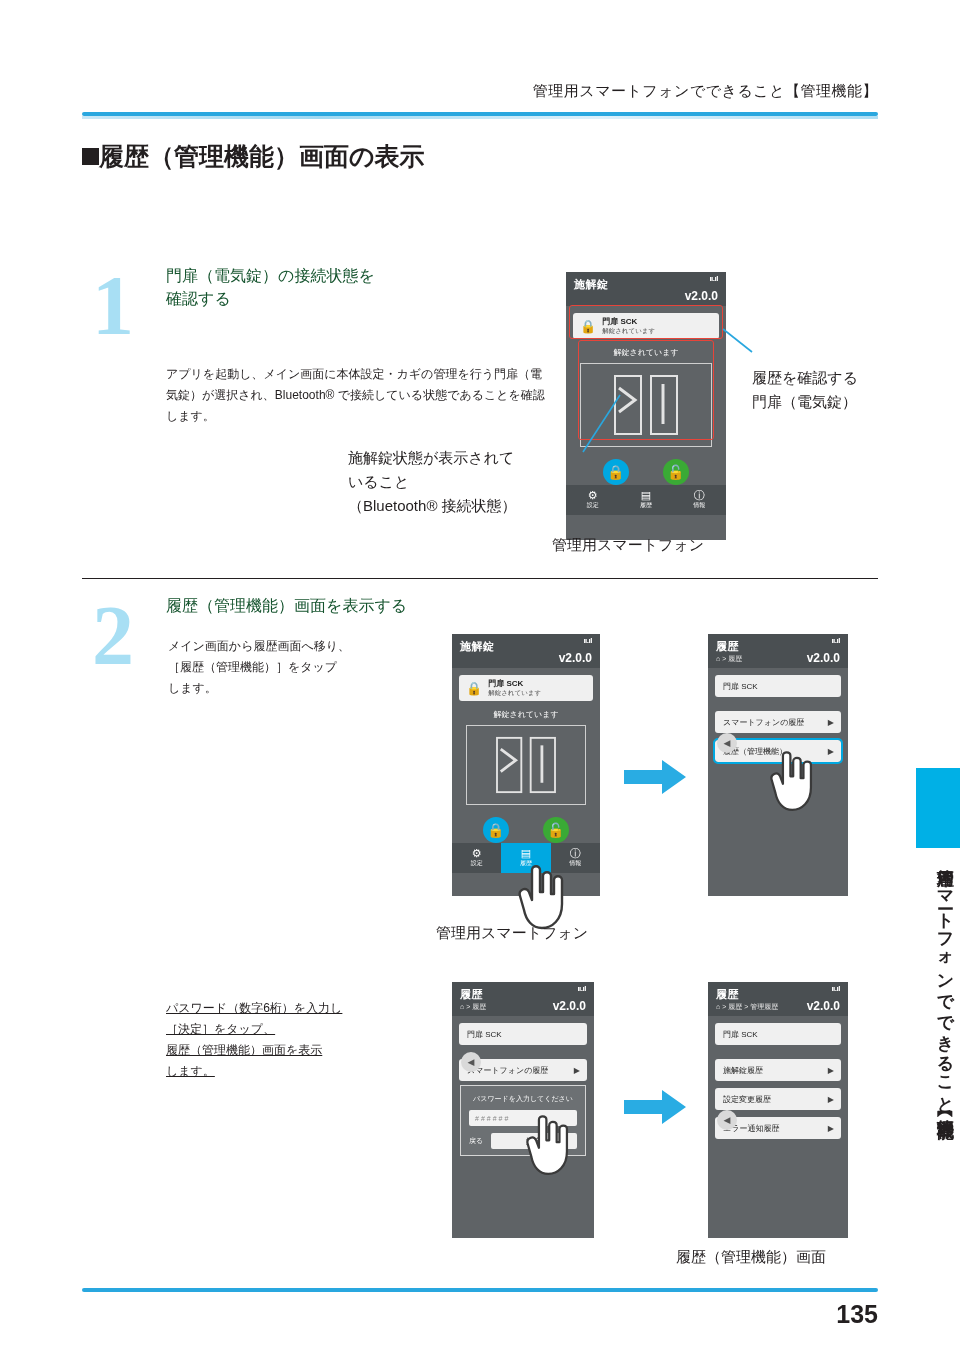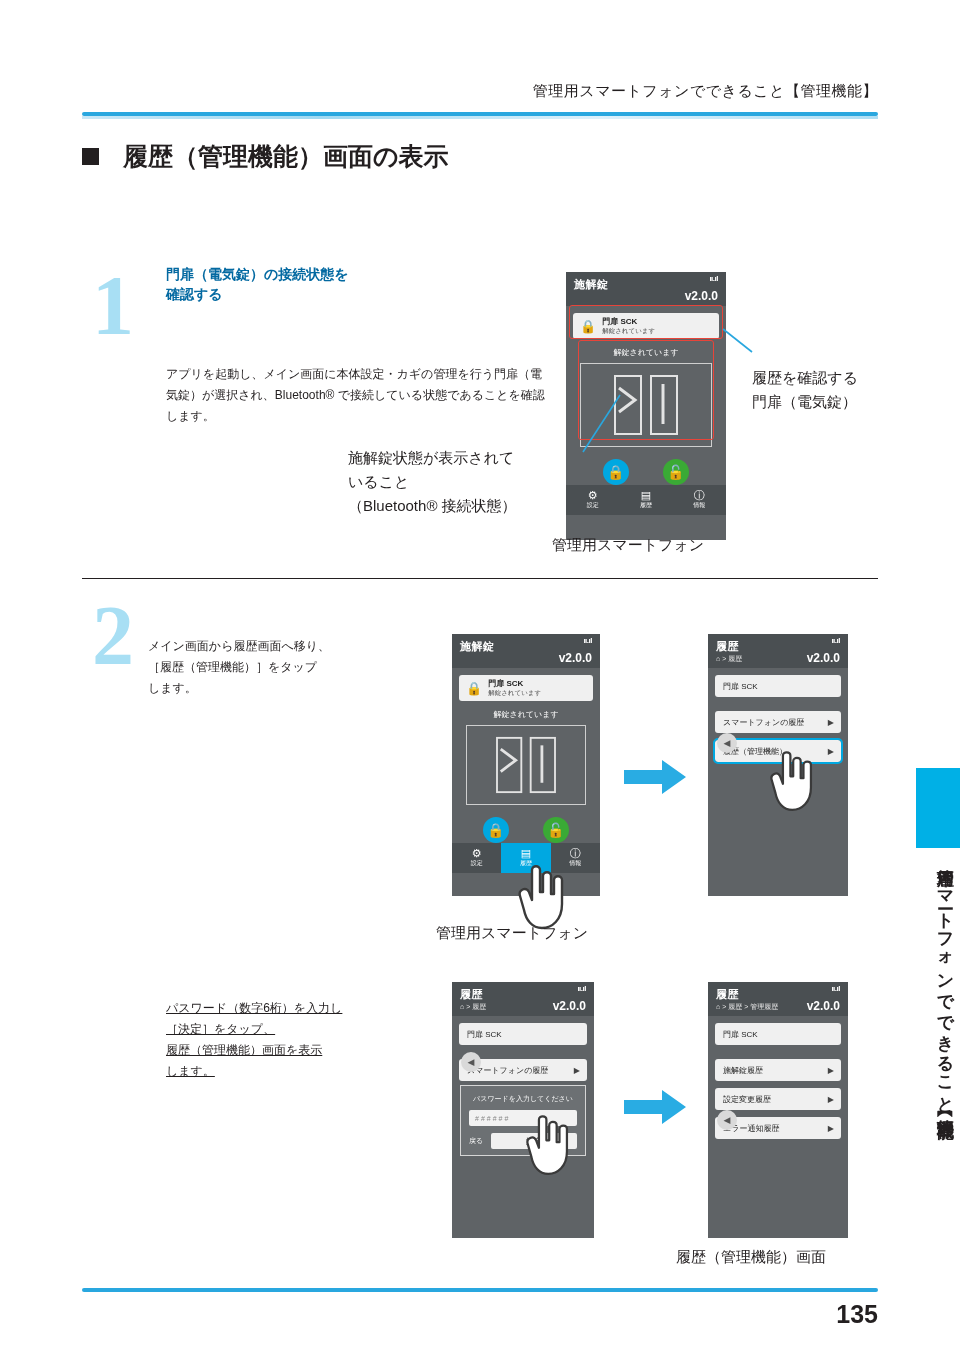--- a/index.html
+++ b/index.html
@@ -40,21 +40,21 @@
 
   
   .sec-title {
     position: absolute;
     top: 140px; left: 82px;
     font-size: 25px;
     font-weight: bold;
     color: #231f20;
     display: flex;
     align-items: center;
-    gap: 24px;
+    gap: 0;
   }
   .sec-title .sq {
     width: 17px; height: 17px; background: #231f20; display: inline-block;
   }
 
   
   .note-box {
     position: absolute;
     top: 196px; left: 82px;
     width: 796px; height: 47px;
@@ -78,36 +78,36 @@
     font-weight: bold;
     color: #a8dff4;
     line-height: 1;
     font-family: "Liberation Serif", serif;
   }
   .step-num.n1 { top: 264px; left: 92px; }
   .step-num.n2 { top: 594px; left: 92px; }
 
   .step-head {
     position: absolute;
-    font-size: 14px;
-    font-weight: bold;
-    color: #0369a1;
+    font-size: 16px;
+    font-weight: normal;
+    color: #14532d;
     line-height: 1.45;
   }
   .step-head.h1 { top: 264px; left: 166px; }
   .step-head.h2 { top: 594px; left: 166px; }
 
   .step-body {
     position: absolute;
     font-size: 12px;
     line-height: 1.75;
     color: #231f20;
   }
   .step-body.b1 { top: 364px; left: 166px; width: 380px; }
-  .step-body.b2 { top: 636px; left: 148px; width: 270px; }
+  .step-body.b2 { top: 636px; left: 168px; width: 270px; }
   .step-body.b3 { top: 998px; left: 166px; width: 290px; text-decoration: underline; }
   .step-body.b4 { top: 1086px; left: 166px; width: 300px; font-size: 15.5px; line-height: 1.7;}
 
   .divider {
     position: absolute;
     left: 82px; width: 796px; height: 1px; background: #231f20;
   }
   .divider.d1 { top: 578px; }
   .bottom-rule {
     position: absolute;
@@ -376,20 +376,21 @@
   <div class="callout" style="left:752px; top:366px; white-space:pre-line">履歴を確認する
 門扉（電気錠）</div>
   <div class="callout" style="left:348px; top:446px; white-space:pre-line">施解錠状態が表示されて
 いること
 （Bluetooth® 接続状態）</div>
   <div class="caption" style="left:552px; top:536px">管理用スマートフォン</div>
 
   <div class="divider d1"></div>
 
   <div class="step-num n2">2</div>
+  <div class="step-head h2">履歴（管理機能）画面を表示する</div>
   <div class="step-body b2" style="white-space:pre-line">メイン画面から履歴画面へ移り、
 ［履歴（管理機能）］をタップ
 します。</div>
 
   <div class="phone" style="left:452px; top:634px; width:148px; height:262px;">
     <div class="ph-top">
       <div class="ph-title">施解錠</div>
       <div class="ph-sig">ıı.ıl</div>
       <div class="ph-ver">v2.0.0</div>
     </div>

